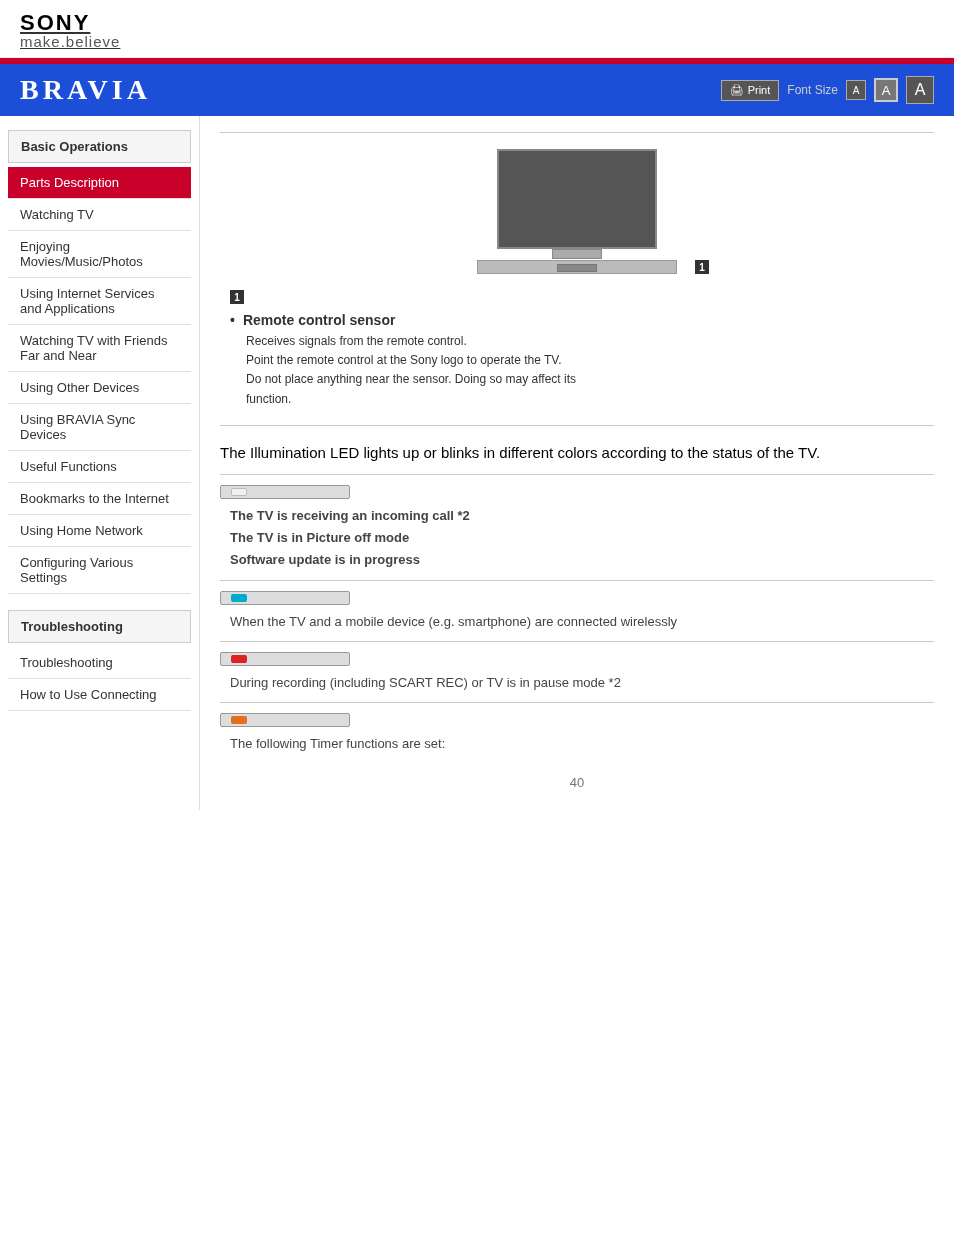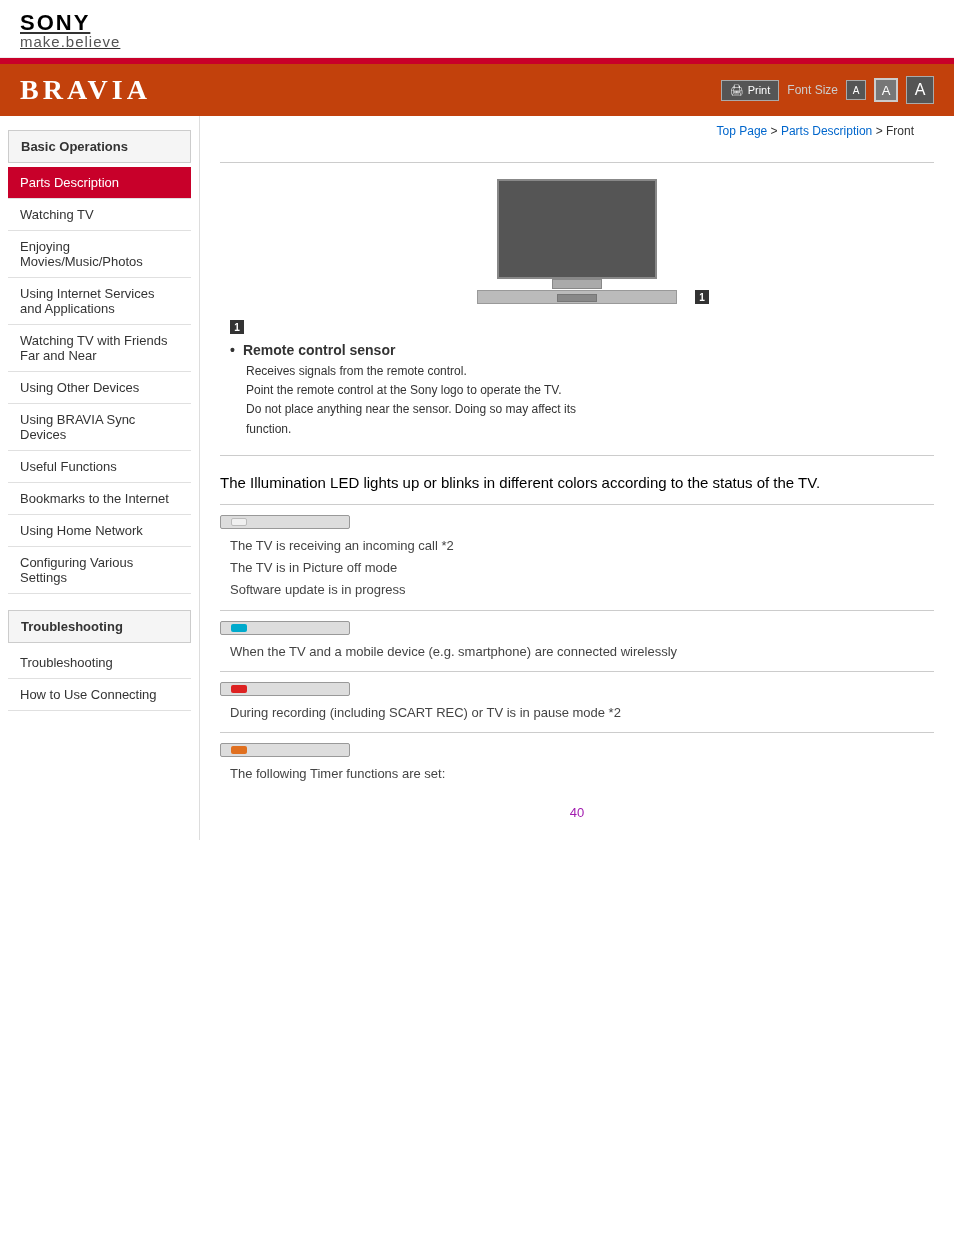--- a/index.html
+++ b/index.html
@@ -8,21 +8,21 @@
     
     .sony-header { padding: 12px 20px 8px 20px; border-bottom: 1px solid #eee; }
     .sony-logo { display: flex; flex-direction: column; line-height: 1; text-decoration: underline; }
     .sony-logo-text { font-size: 22px; font-weight: bold; letter-spacing: 2px; color: #000; }
     .sony-tagline { font-size: 15px; color: #555; letter-spacing: 1px; }
 
     
     .red-bar { height: 6px; background: #c8002a; }
 
     
-    .bravia-bar { background: #c2410c; padding: 10px 20px; display: flex; justify-content: space-between; align-items: center; }
+    .bravia-bar { background: #1d4ed8; padding: 10px 20px; display: flex; justify-content: space-between; align-items: center; }
     .bravia-title { font-size: 28px; font-weight: bold; color: #fff; letter-spacing: 4px; font-family: Georgia, serif; }
     .bravia-controls { display: flex; align-items: center; gap: 8px; }
     .print-btn { border: 1px solid #aaa; background: #555; color: #fff; padding: 3px 8px; font-size: 11px; cursor: pointer; display: flex; align-items: center; gap: 4px; }
     .font-size-label { color: #ccc; font-size: 12px; }
     .font-btn { border: 1px solid #aaa; background: #555; color: #fff; width: 20px; height: 20px; display: flex; align-items: center; justify-content: center; cursor: pointer; font-size: 11px; }
     .font-btn.large { width: 24px; height: 24px; font-size: 14px; background: #777; border: 2px solid #ccc; }
 
     
     .main-layout { display: flex; }
 
@@ -47,21 +47,21 @@
     .tv-image-container { display: flex; justify-content: center; margin: 10px 0 16px 0; position: relative; }
     .tv-screen { width: 160px; height: 100px; background: #555; border: 2px solid #888; position: relative; }
 
     .bullet-item { display: flex; gap: 8px; margin: 8px 0 4px 10px; font-size: 14px; font-weight: bold; }
     .bullet-dot { color: #333; }
     .sensor-desc { margin-left: 26px; font-size: 12px; color: #333; line-height: 1.6; }
 
     .illumination-text { font-size: 15px; color: #000000; line-height: 1.5; margin: 10px 0; }
 
     
-    .page-number { text-align: center; font-size: 13px; color: #a21caf; margin-top: 20px; }
+    .page-number { text-align: center; font-size: 13px; color: #737373; margin-top: 20px; }
 
     .tv-wrapper { display: flex; flex-direction: column; align-items: center; position: relative; }
 
     .led-line-wrapper { margin: 10px 0 4px 0; }
     .led-strip { width: 130px; height: 14px; border: 1px solid #999; border-radius: 2px; background: #ddd; display: flex; align-items: center; padding: 0 6px; }
     .dot-indicator { width: 16px; height: 8px; border-radius: 2px; margin-left: 4px; }
   </style>
 </head>
 <body>
 
@@ -104,27 +104,20 @@
     <div class="sidebar-item">Using Home Network</div>
     <div class="sidebar-item">Configuring Various Settings</div>
     <div class="sidebar-divider"></div>
     <div class="sidebar-section-header">Troubleshooting</div>
     <div class="sidebar-item">Troubleshooting</div>
     <div class="sidebar-item">How to Use Connecting</div>
   </div>
 
   <div class="content">
 
-    <div class="breadcrumb">
-      <a href="#">Top Page</a>
-      <span> &gt; </span>
-      <a href="#">Parts Description</a>
-      <span> &gt; </span>
-      <span>Front</span>
-    </div>
 
     <hr class="content-divider">
 
     <div class="tv-image-container">
       <div style="position:relative; display:inline-block;">
         <div class="tv-wrapper">
           <div class="tv-screen"></div>
           <div style="width:50px;height:10px;background:#aaa;border:1px solid #888;margin:0 auto;"></div>
           <div style="position:relative; display:flex; align-items:center; justify-content:center; margin-top:1px;">
             <div style="width:200px;height:14px;background:#bbb;border:1px solid #999;">
@@ -157,21 +150,21 @@
 
     <p class="illumination-text">The Illumination LED lights up or blinks in different colors according to the status of the TV.</p>
 
     <hr class="content-divider" style="margin:8px 0;">
     <div class="led-line-wrapper">
       <div class="led-strip">
         <div class="dot-indicator" style="background:#f0f0f0;border:1px solid #bbb;"></div>
         <div style="flex:1;height:4px;background:#ddd;margin-left:6px;"></div>
       </div>
     </div>
-    <div style="margin:6px 0 4px 10px;font-size:13px;color:#444;line-height:1.7;">
+    <div style="margin:6px 0 4px 10px;font-size:13px;color:#444;line-height:1.7;font-weight:bold;">
       <div>The TV is receiving an incoming call *2</div>
       <div>The TV is in Picture off mode</div>
       <div>Software update is in progress</div>
     </div>
 
     <hr class="content-divider" style="margin:8px 0;">
 
     <div class="led-line-wrapper">
       <div class="led-strip">
         <div class="dot-indicator" style="background:#00aacc;"></div>

